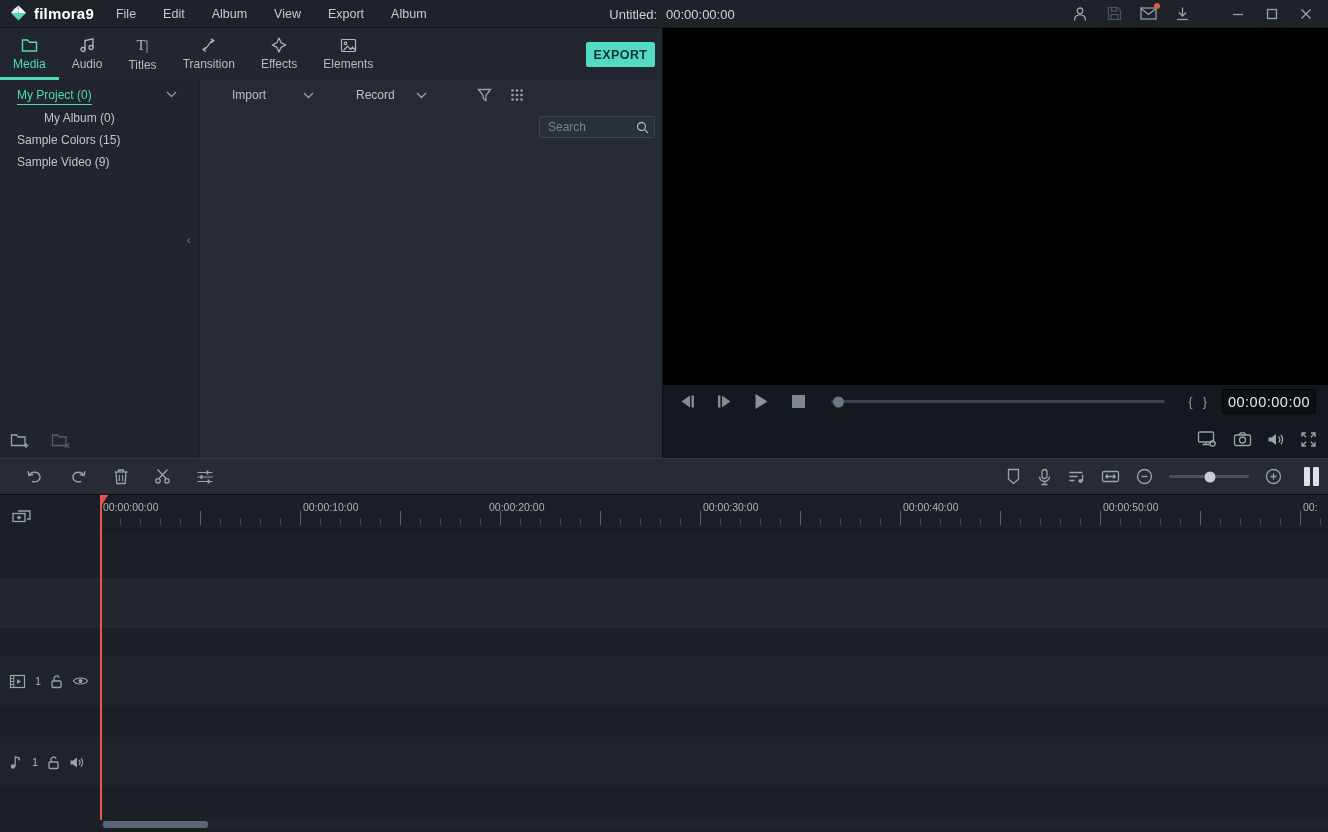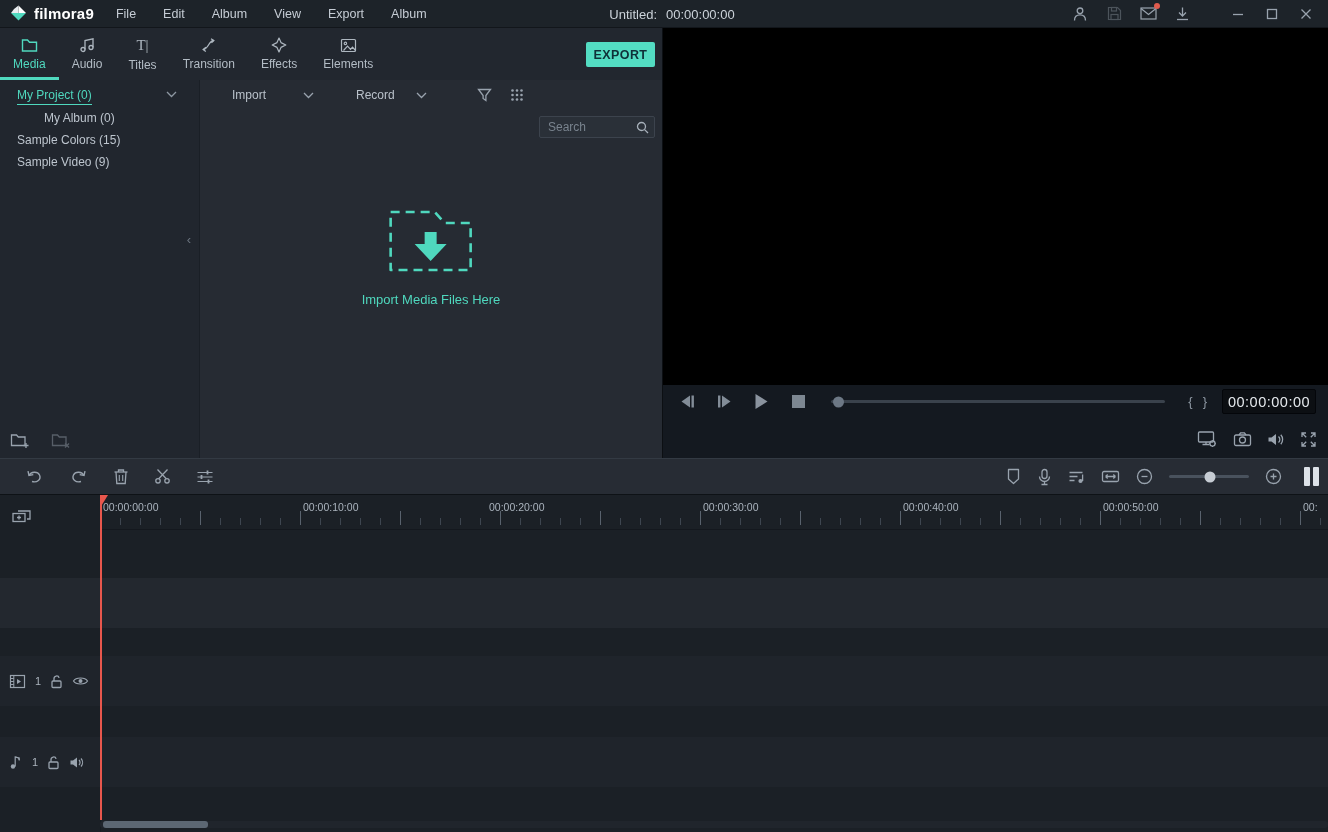--- a/index.html
+++ b/index.html
@@ -324,27 +324,20 @@
               <input type="text" placeholder="Search" style="">
               <span class="mag">
                 <svg width="13" height="13" viewBox="0 0 13 13" fill="none" stroke="currentColor" stroke-width="1.3">
                   <circle cx="5.5" cy="5.5" r="4"></circle>
                     <path d="M8.6,8.6 L12,12"></path>
                 </svg>
               </span>
             </div>
           </div>
 
-          <div class="dropzone">
-            <svg width="116" height="74" viewBox="0 0 116 74" fill="none">
-              <path d="M18,8 H62 L72,19 H98 V66 H18 Z" stroke="#4fd8be" stroke-width="2.6" stroke-dasharray="9 6" stroke-linejoin="round"></path>
-              <path d="M52,28 h12 v12 h10 l-16,17 -16,-17 h10 z" fill="#4fd8be"></path>
-            </svg>
-            <span class="dropzone-label">Import Media Files Here</span>
-          </div>
         </div>
       </div>
       <div class="collapse-handle">‹</div>
     </div>
 
     <div class="preview-pane">
       <div class="video-area"></div>
       <div class="transport">
         <span class="tp-btn ic">
           <svg width="17" height="15" viewBox="0 0 17 15">

